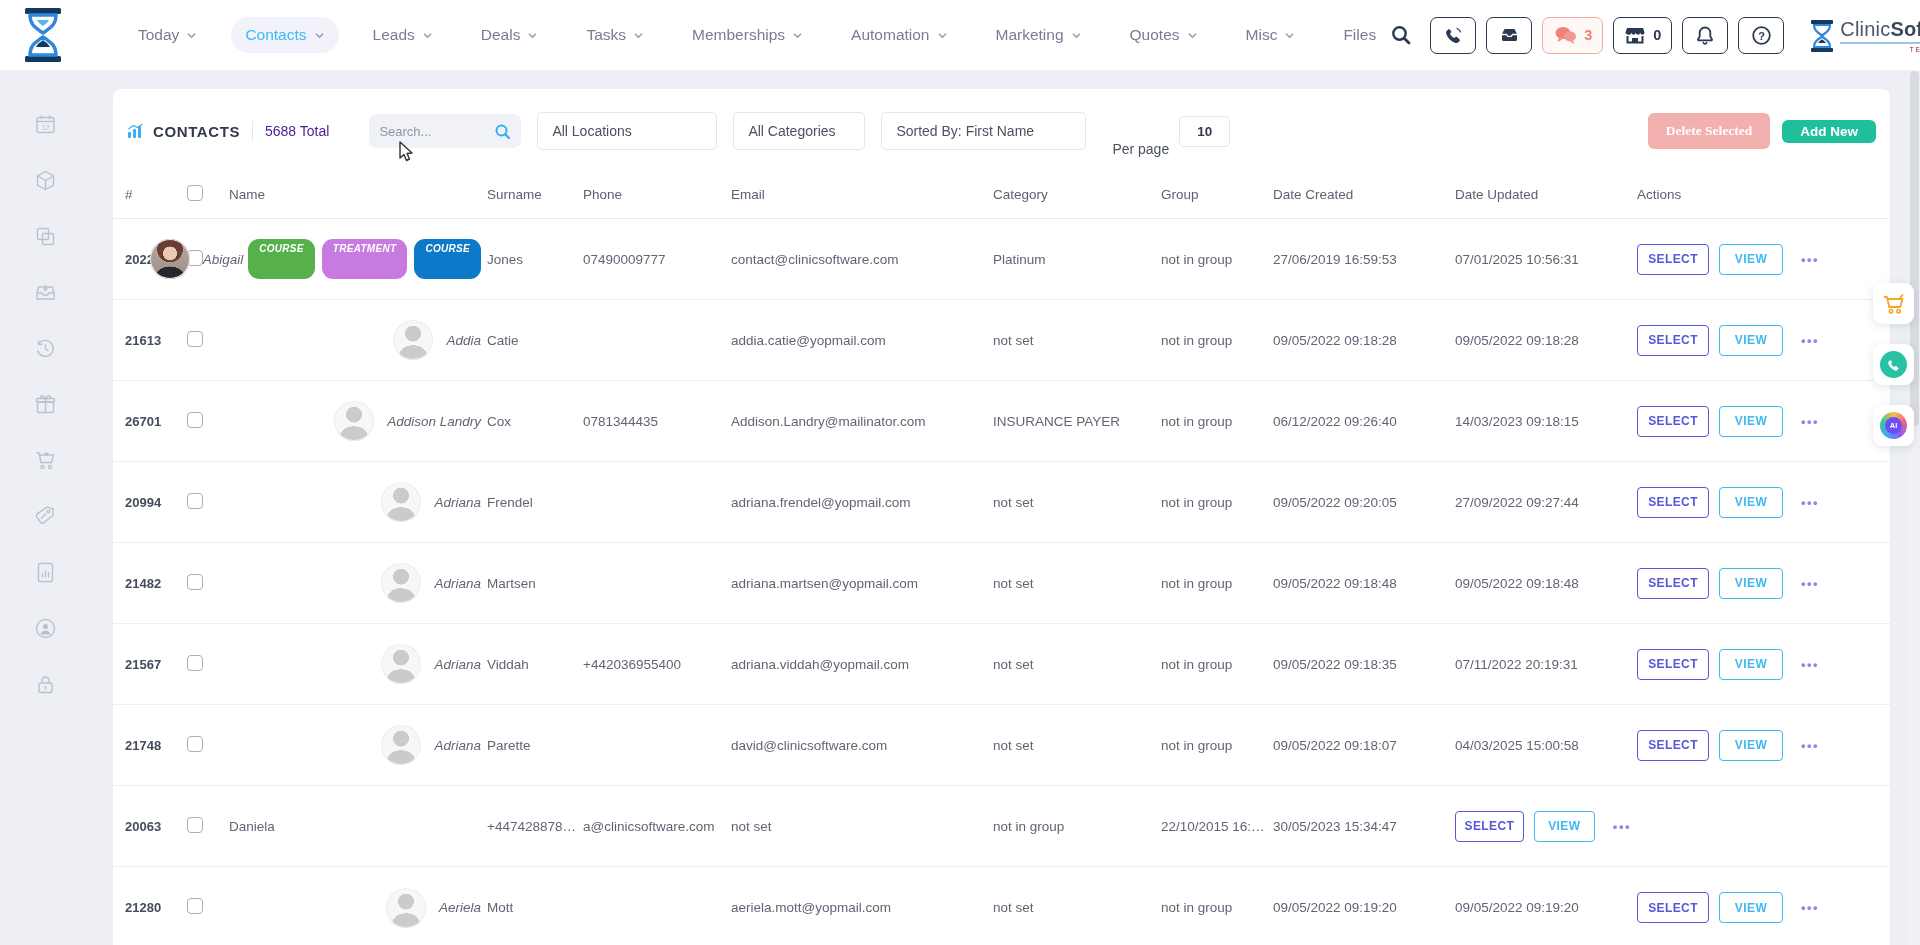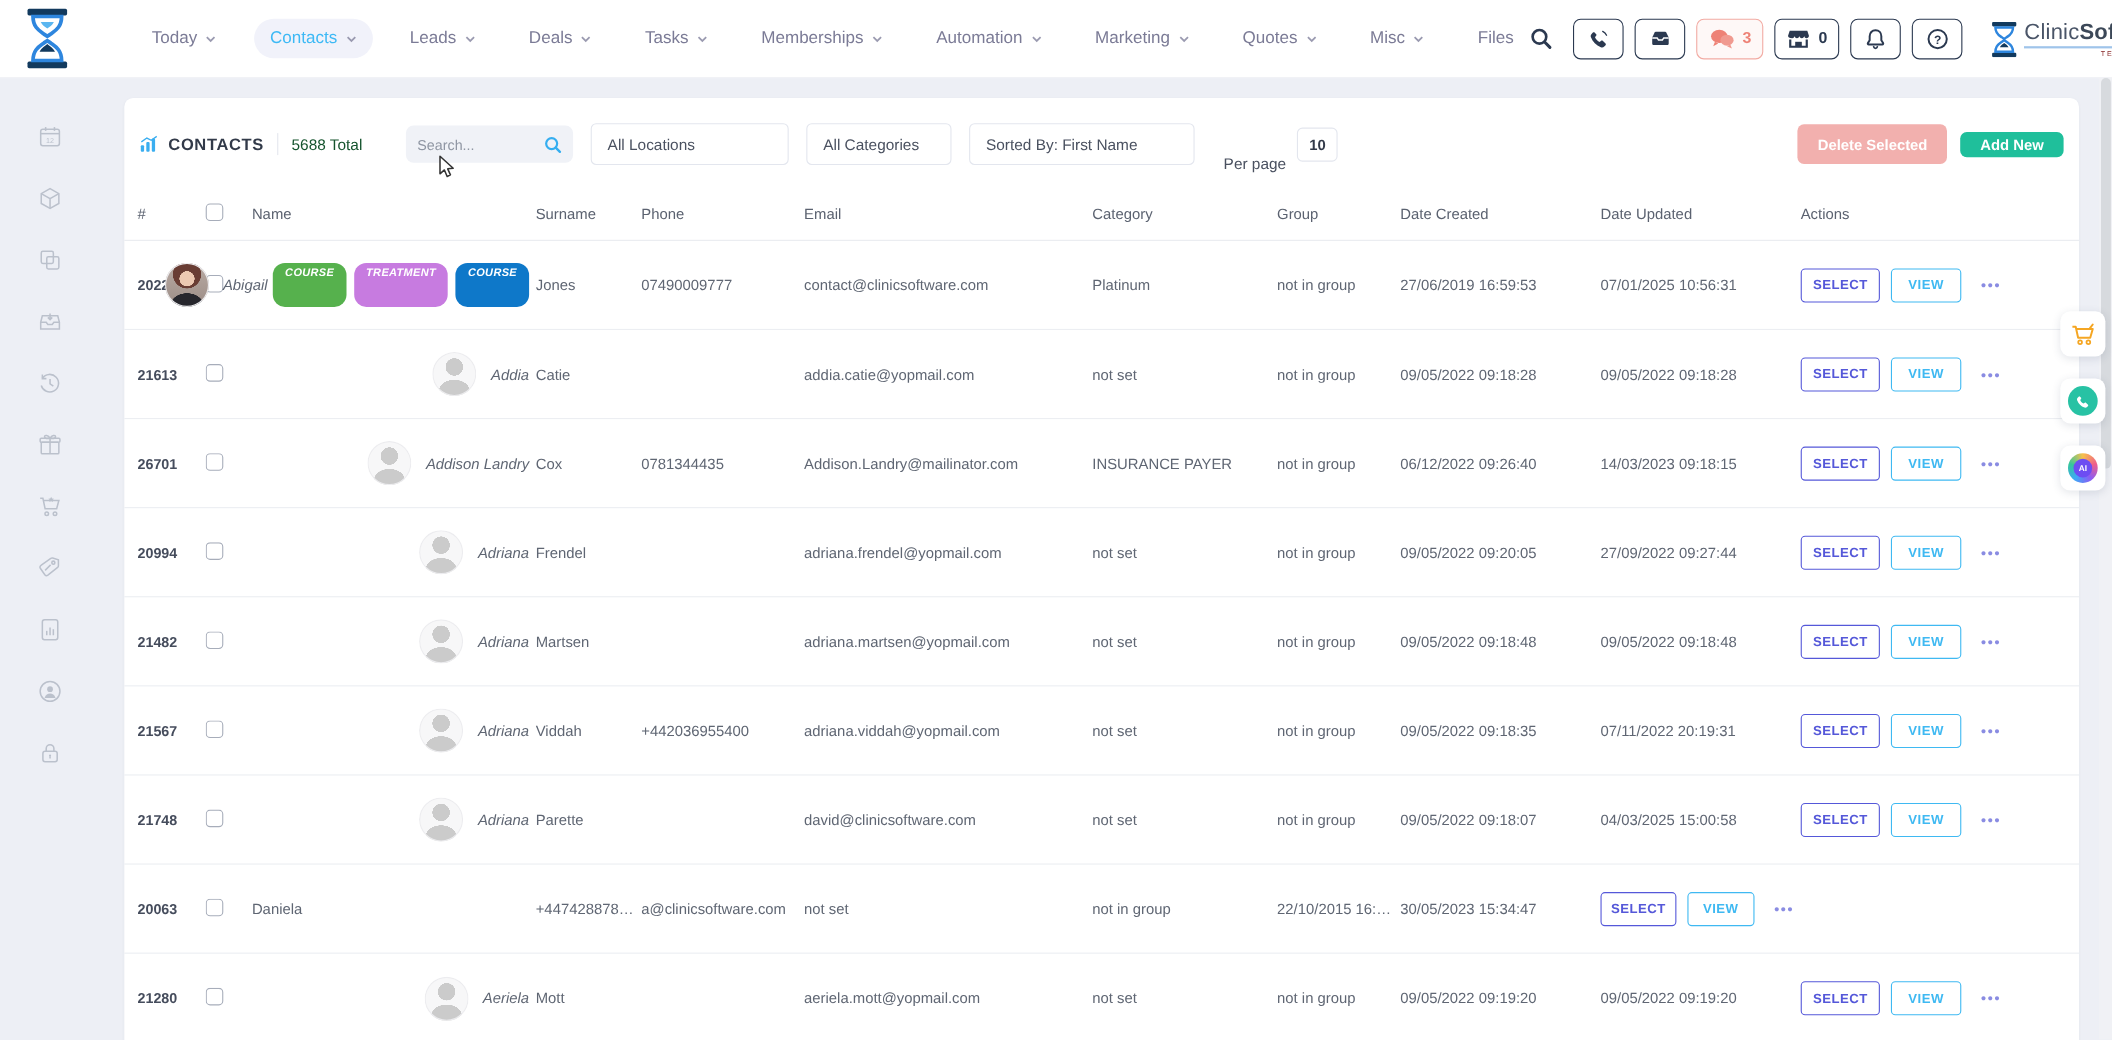--- a/index.html
+++ b/index.html
@@ -45,40 +45,40 @@
 
   
   .card { position:absolute; left:113px; top:89px; width:1777px; background:#ffffff;
           border-radius:8px; box-shadow:0 1px 3px rgba(40,50,80,.05); padding-bottom:6px; }
 
   
   .toolbar { display:flex; align-items:center; padding:16px 14px 14px 14px; }
   .tb-title-wrap { display:flex; align-items:center; gap:9px; }
   .tb-title { font-size:15px; font-weight:bold; letter-spacing:.6px; color:#323a49; }
   .tb-divider { width:1px; height:20px; background:#e4e7ee; margin:0 12px; }
-  .tb-total { font-size:14px; color:#14532d; }
+  .tb-total { font-size:14px; color:#4c1d95; }
   .search-box { margin-left:40px; width:152px; height:34px; background:#f0f2f7; border-radius:7px;
                 display:flex; align-items:center; padding:0 10px; }
   .search-box input { flex:1; min-width:0; border:none; outline:none; background:transparent;
                       font-size:13px; color:#4a5160; font-family:"Liberation Sans",sans-serif; }
   .search-box input::placeholder { color:#8f96a3; }
   .dropdown { height:38px; border:1px solid #e3e6ee; border-radius:5px; background:#fff;
               display:flex; align-items:center; padding:0 14px; font-size:14px; color:#4a5160;
               margin-left:16px; cursor:pointer; white-space:nowrap; }
   .dd-locations { width:180px; }
   .dd-categories { width:132px; }
   .dd-sorted { width:205px; }
   .perpage { display:flex; align-items:center; gap:10px; margin-left:26px; }
   .perpage-label { font-size:14px; color:#4a5160;margin-top:36px; }
-  .perpage-input { width:37px; height:31px; border:1px solid #e3e6ee; border-radius:5px;
+  .perpage-input { width:51px; height:31px; border:1px solid #e3e6ee; border-radius:5px;
                    text-align:center; font-size:13.5px; font-weight:bold; color:#323a49; outline:none;
                    font-family:"Liberation Sans",sans-serif; }
   .toolbar-actions { margin-left:auto; display:flex; align-items:center; gap:12px; }
   .btn-delete { height:36px; padding:0 18px; border:none; border-radius:6px; background:#f2b0ae;
-                color:#fff; font-size:13.5px; font-weight:bold; cursor:pointer; font-family:Liberation Sans, sans-serif; }
+                color:#fff; font-size:13.5px; font-weight:bold; cursor:pointer; font-family:Liberation Serif, serif; }
   .btn-addnew { height:23px; padding:0 18px; border:none; border-radius:6px; background:#1fbf9b;
                 color:#fff; font-size:13.5px; font-weight:bold; cursor:pointer; font-family:inherit; }
 
   
   .grid-cols { display:grid;
     grid-template-columns:62px 42px 258px 96px 148px 262px 168px 112px 182px 182px 1fr;
     align-items:center; }
   .thead { height:48px; border-bottom:1px solid #e9ebf0; font-size:13.5px; color:#5b6270;
            padding:0 12px; }
   .thead .hc { padding-right:6px; }

